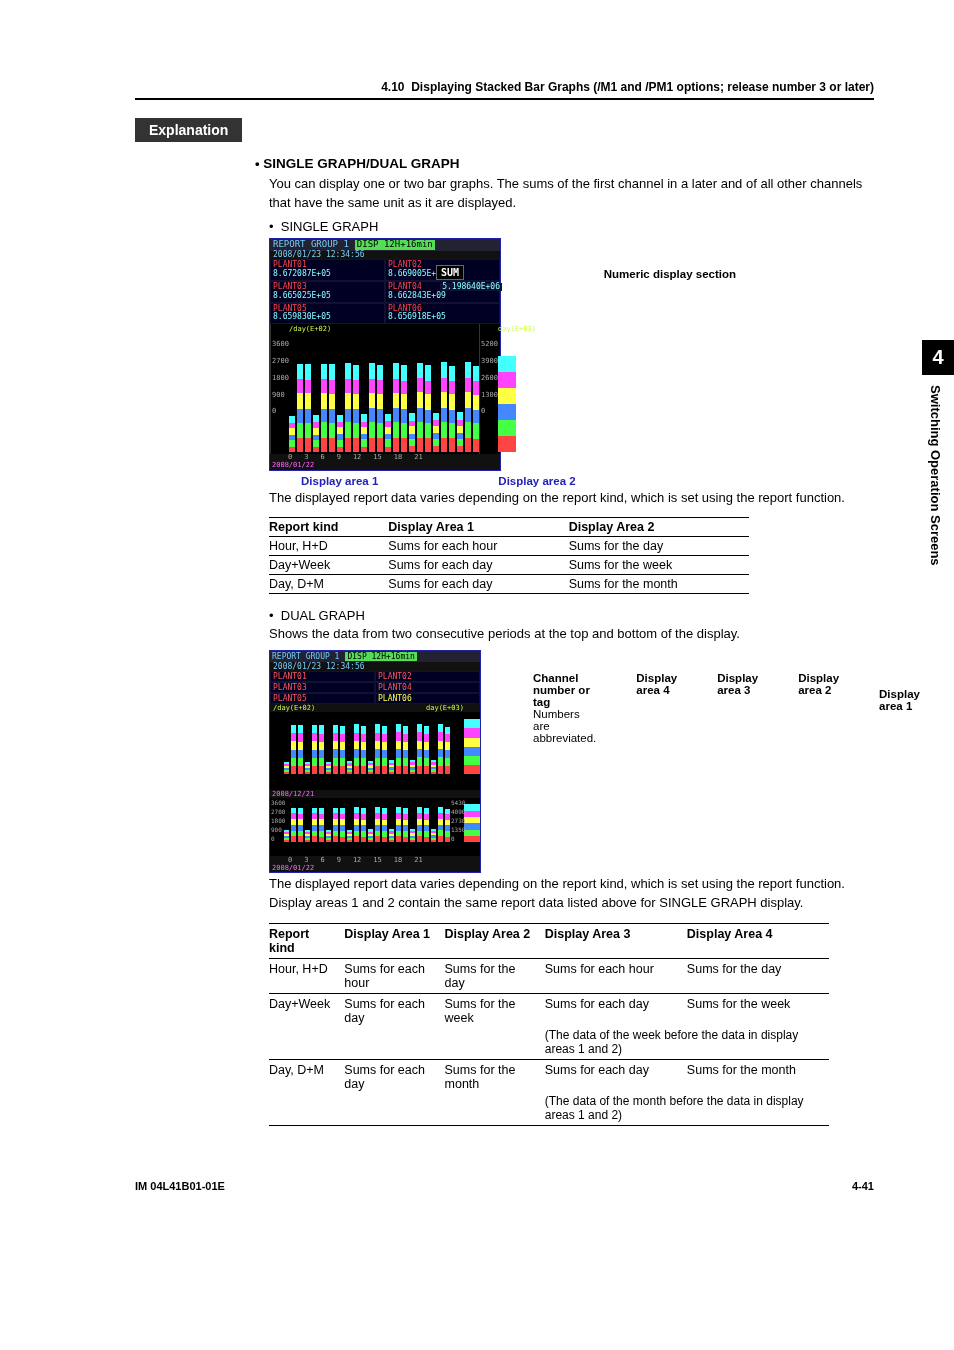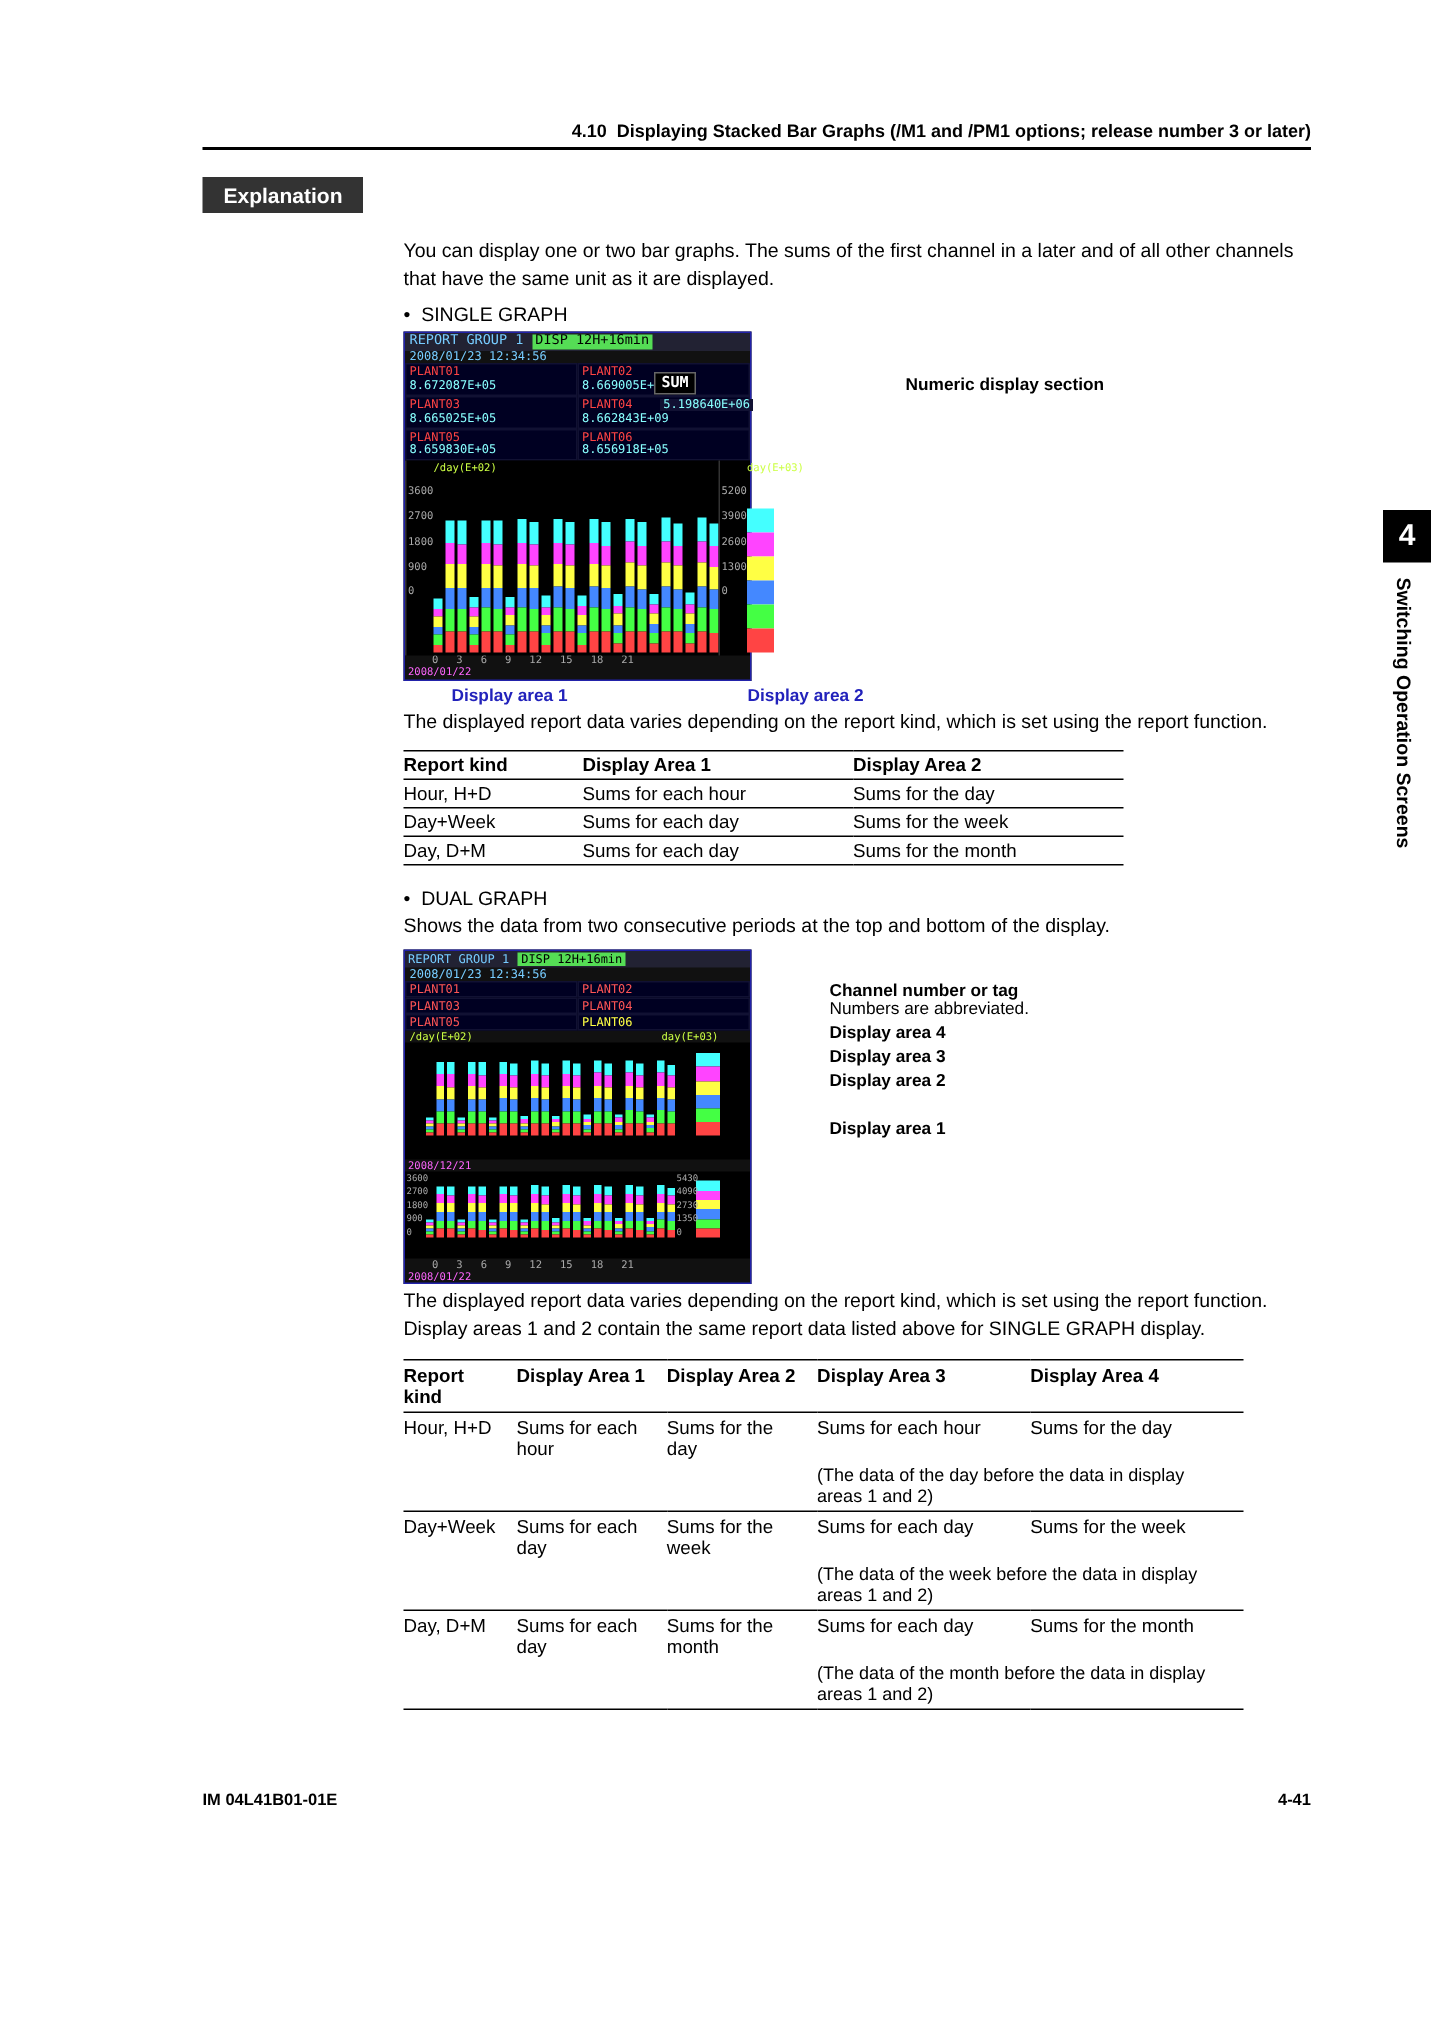--- a/index.html
+++ b/index.html
@@ -145,20 +145,24 @@
 <div class="page">
 
   <div class="header-line">
     <span>4.10</span>&nbsp;&nbsp;<span>Displaying Stacked Bar Graphs (/M1 and /PM1 options; release number 3 or later)</span>
   </div>
 
   <div class="explanation-box">Explanation</div>
 
   <div class="indent1">
 
+    <div class="bullet-line">
+      <span class="bullet-dot">•</span>
+      <span class="sec-title">SINGLE GRAPH/DUAL GRAPH</span>
+    </div>
     <div class="para">You can display one or two bar graphs. The sums of the first channel in a later and of all other channels that have the same unit as it are displayed.</div>
 
     <div class="sub-bullet">•&nbsp;&nbsp;<span>SINGLE GRAPH</span></div>
 
     <div class="figure-row" style="position:relative;">
       <div>
         <div class="figure-box" style="position:relative;">
           <div class="fig-header">
             <span>REPORT GROUP 1</span>
             <span style="background:#5d5;color:#000;padding:0 2px;">DISP 12H+16min</span>
@@ -889,21 +893,21 @@
             <span>3</span>
             <span>6</span>
             <span>9</span>
             <span>12</span>
             <span>15</span>
             <span>18</span>
             <span>21</span>
           </div>
         <div class="plot-date">2008/01/22</div>
       </div>
-      <div style="margin-left:26px; display:flex; flex-direction:column; gap:4px; padding-top:22px;">
+      <div style="margin-left:26px; display:flex; flex-direction:row; gap:14px; padding-top:22px;">
         <div class="annot"><b>Channel number or tag</b><br><span>Numbers are abbreviated.</span></div>
         <div class="annot"><b>Display area 4</b></div>
         <div class="annot"><b>Display area 3</b></div>
         <div class="annot"><b>Display area 2</b></div>
         <div class="annot" style="margin-top:16px;"><b>Display area 1</b></div>
       </div>
     </div>
 
     <div class="para">The displayed report data varies depending on the report kind, which is set using the report function. Display areas 1 and 2 contain the same report data listed above for SINGLE GRAPH display.</div>
 
@@ -917,24 +921,20 @@
         <th>Display Area 4</th>
       </tr>
         </thead>
       <tbody id="t2body">
           <tr>
             <td>Hour, H+D</td>
             <td>Sums for each hour</td>
             <td>Sums for the day</td>
             <td>Sums for each hour</td>
             <td>Sums for the day</td>
-          </tr>
-          <tr class="sep">
-            <td colspan="3"></td>
-            <td colspan="2" class="note">(The data of the day before the data in display areas 1 and 2)</td>
           </tr>
           <tr class="mainrow">
             <td>Day+Week</td>
             <td>Sums for each day</td>
             <td>Sums for the week</td>
             <td>Sums for each day</td>
             <td>Sums for the week</td>
           </tr>
           <tr class="sep">
             <td colspan="3"></td>

